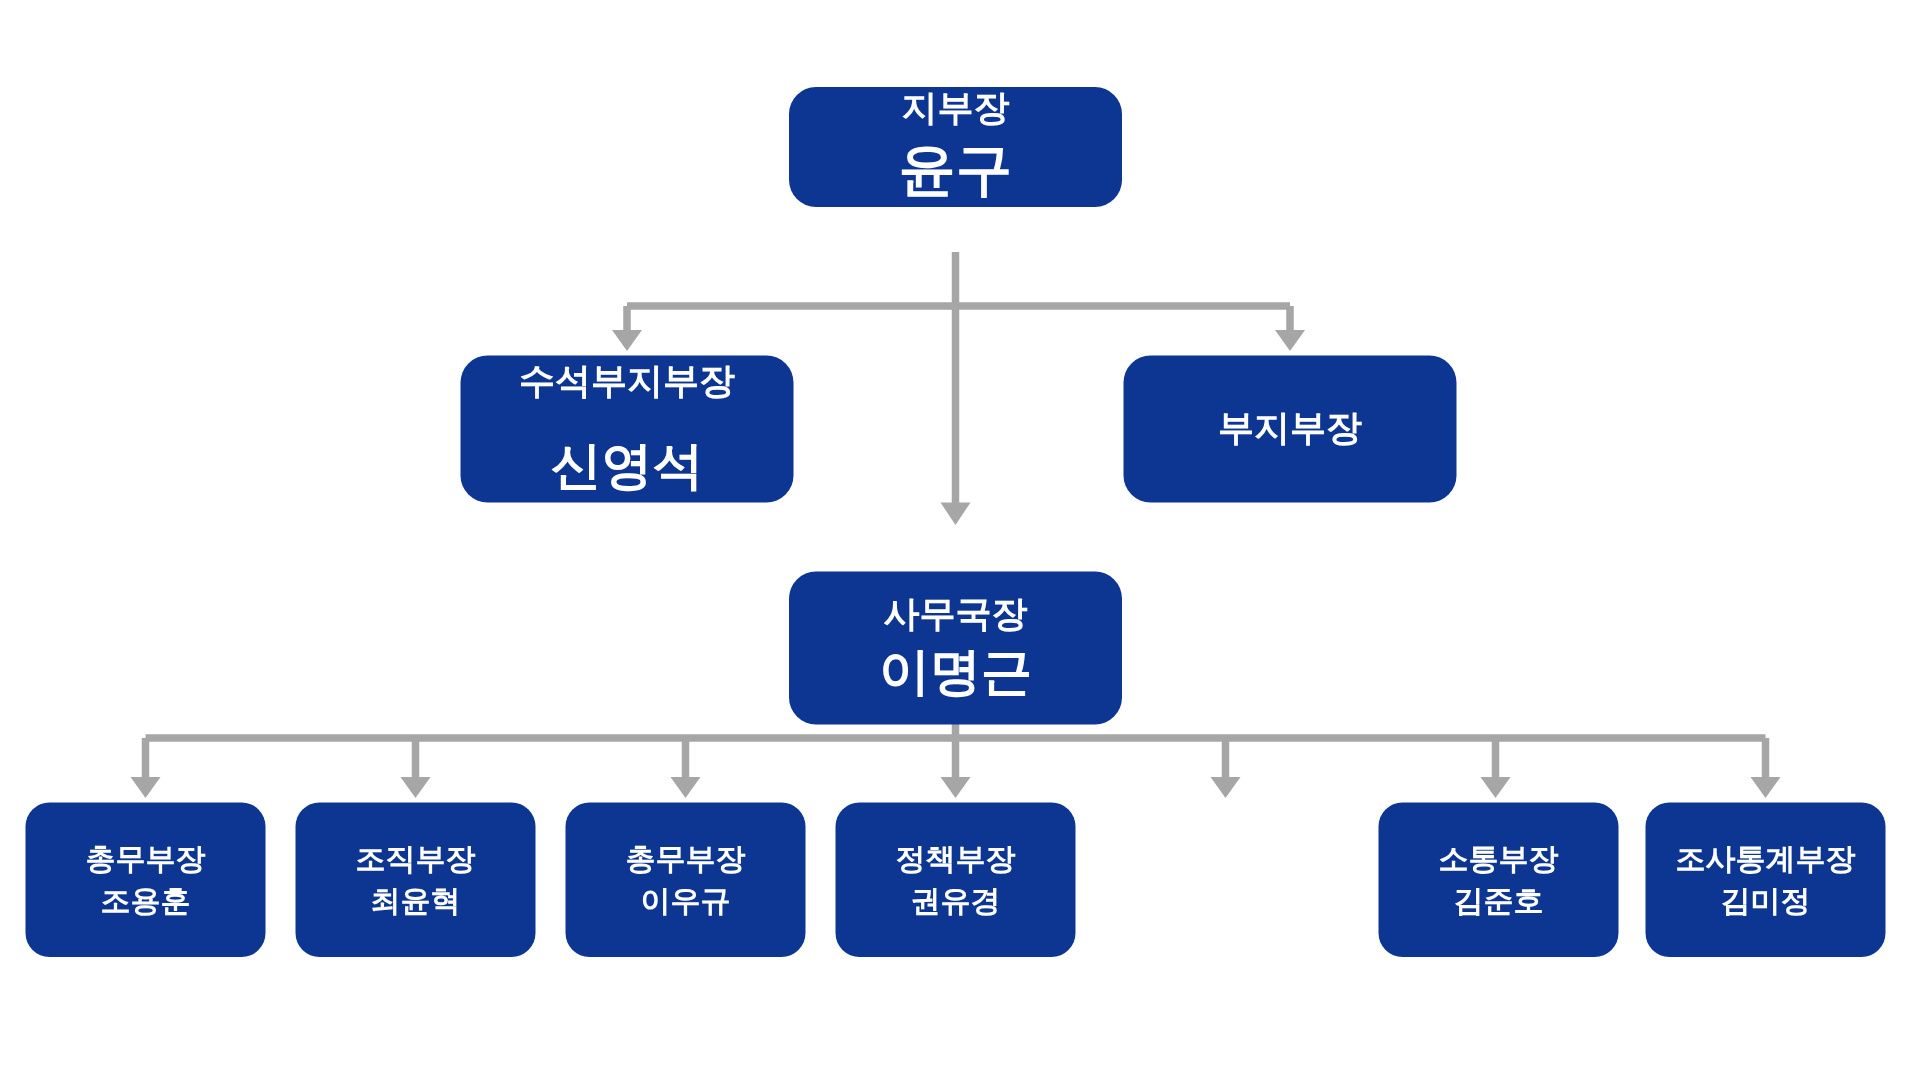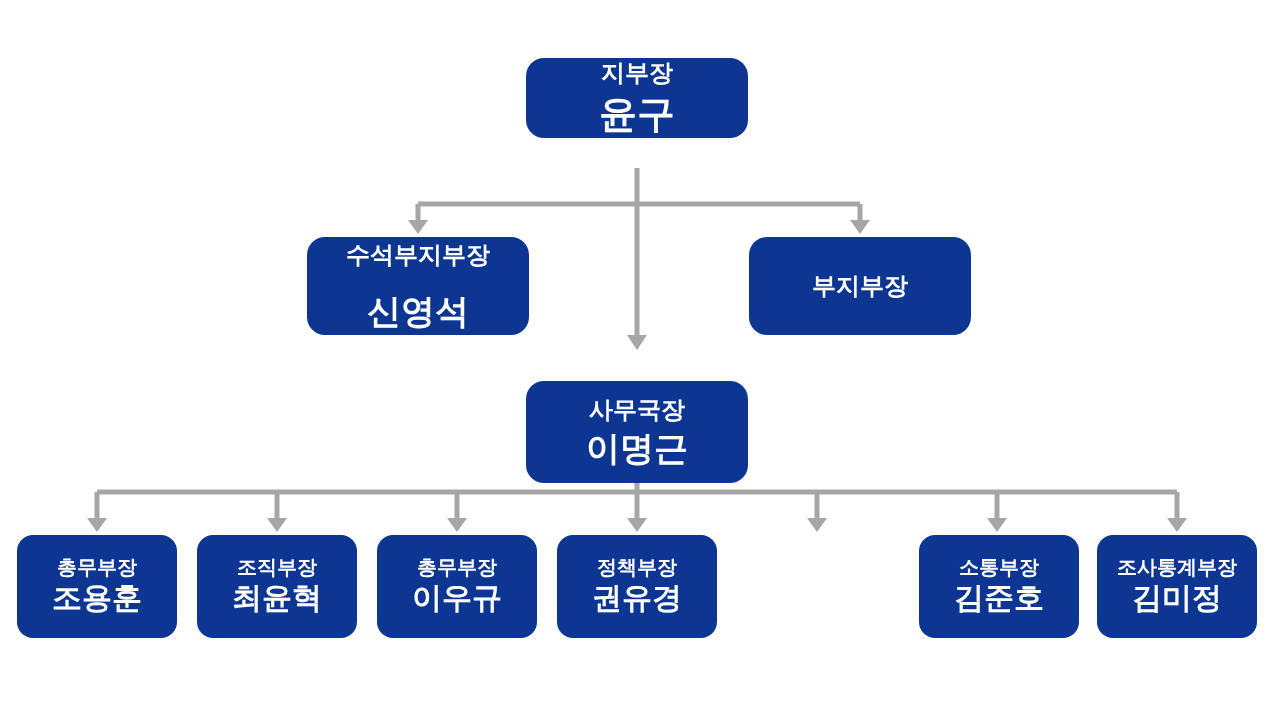--- a/index.html
+++ b/index.html
@@ -54,21 +54,21 @@
   .node .person { font-size: 34px; }
 
   .n-root { left: 526px; top: 58px;  width: 222px; height: 80px; }
   .n-root .person { font-size: 38px; }
   .n-l2a  { left: 307px; top: 237px; width: 222px; height: 98px; gap: 24px; }
   .n-l2b  { left: 749px; top: 237px; width: 222px; height: 98px; }
   .n-l3   { left: 526px; top: 353px; width: 222px; height: 102px; margin-top: 28px; }
 
   .dept { top: 535px; width: 160px; height: 103px; border-radius: 16px; gap: 6px; }
   .dept .title  { font-size: 20px; }
-  .dept .person { font-size: 30px; font-family: Liberation Mono, monospace; }
+  .dept .person { font-size: 20px; }
   .n-d1 { left: 17px; }
   .n-d2 { left: 197px; }
   .n-d3 { left: 377px; }
   .n-d4 { left: 557px; }
   .n-d5 { left: 737px; }
   .n-d6 { left: 919px; text-align: center; }
   .n-d7 { left: 1097px; }
 </style>
 </head>
 <body>

